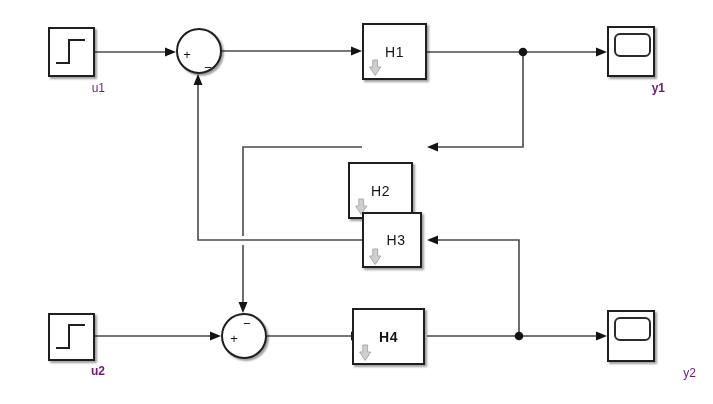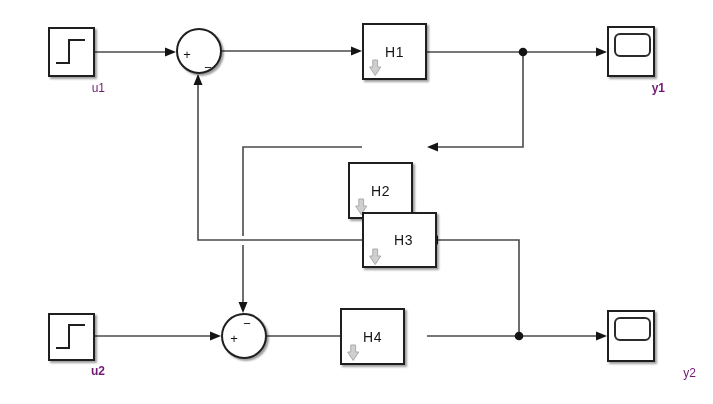--- a/index.html
+++ b/index.html
@@ -157,30 +157,30 @@
 
   <div class="block subsys" style="left:348px; top:118px; width:65px; height:57px;margin-top:44px;">
     <span class="blk-text">H2</span>
     <span class="badge">
       <svg class="badge-svg" width="14" height="18" viewBox="0 0 14 18">
         <path d="M4.8 1 L9.6 1 L9.6 8 L12.8 8 L7.2 16.5 L1.6 8 L4.8 8 Z" fill="#cfcfcf" stroke="#ababab" stroke-width="1"></path>
       </svg>
     </span>
   </div>
 
-  <div class="block subsys" style="left:362px; top:212px; width:75px; height:56px;padding-left:8px;">
+  <div class="block subsys" style="left:362px; top:212px; width:60px; height:56px;padding-left:8px;">
     <span class="blk-text">H3</span>
     <span class="badge">
       <svg class="badge-svg" width="14" height="18" viewBox="0 0 14 18">
         <path d="M4.8 1 L9.6 1 L9.6 8 L12.8 8 L7.2 16.5 L1.6 8 L4.8 8 Z" fill="#cfcfcf" stroke="#ababab" stroke-width="1"></path>
       </svg>
     </span>
   </div>
 
-  <div class="block subsys" style="left:340px; top:308px; width:65px; height:57px;">
+  <div class="block subsys" style="left:352px; top:308px; width:73px; height:57px;font-weight:bold;">
     <span class="blk-text">H4</span>
     <span class="badge">
       <svg class="badge-svg" width="14" height="18" viewBox="0 0 14 18">
         <path d="M4.8 1 L9.6 1 L9.6 8 L12.8 8 L7.2 16.5 L1.6 8 L4.8 8 Z" fill="#cfcfcf" stroke="#ababab" stroke-width="1"></path>
       </svg>
     </span>
   </div>
 
   <div class="block" style="left:607px; top:26px; width:48px; height:51px;">
     <div class="scope-screen"></div>

